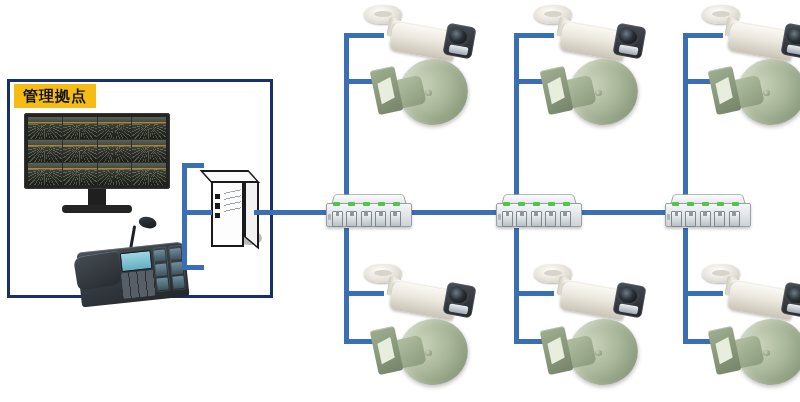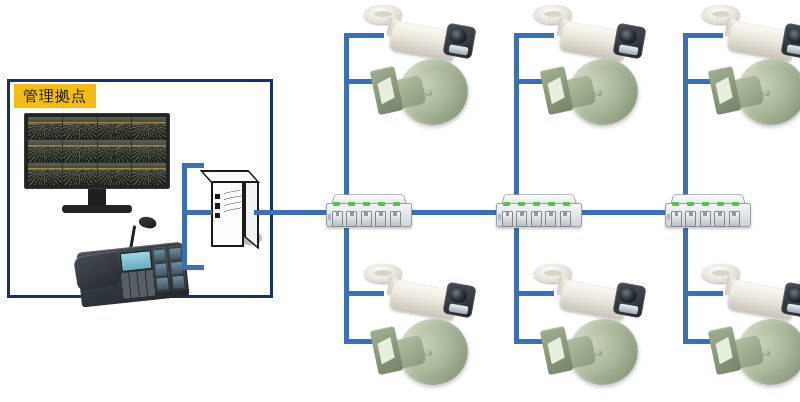--- a/index.html
+++ b/index.html
@@ -8,21 +8,21 @@
   #stage{position:relative;width:800px;height:402px;background:#ffffff;}
 
   
   .wire{position:absolute;background:#3b6fb5;}
   .wire.h{height:5px;}
   .wire.v{width:5px;}
 
   
   .mgmt-box{position:absolute;border:3px solid #17306b;background:#fff;box-sizing:border-box;}
   .mgmt-label{position:absolute;background:#f5bc14;color:#111;
-     font-weight:normal;font-size:15px;letter-spacing:1px;
+     font-weight:bold;font-size:15px;letter-spacing:1px;
      padding:3px 9px 4px 9px;line-height:1.15;white-space:nowrap;}
 
   
   .monitor{position:absolute;}
   .mon-bezel{position:absolute;left:0;top:0;width:100%;height:72%;
      background:#232323;border-radius:3px;
      box-shadow:inset 0 0 0 1px #3a3a3a;padding:4px;box-sizing:border-box;}
   .mon-screen{width:100%;height:100%;background:#2c2f2a;display:grid;
      grid-template-columns:repeat(4,1fr);grid-template-rows:repeat(3,1fr);gap:1px;
      overflow:hidden;}

